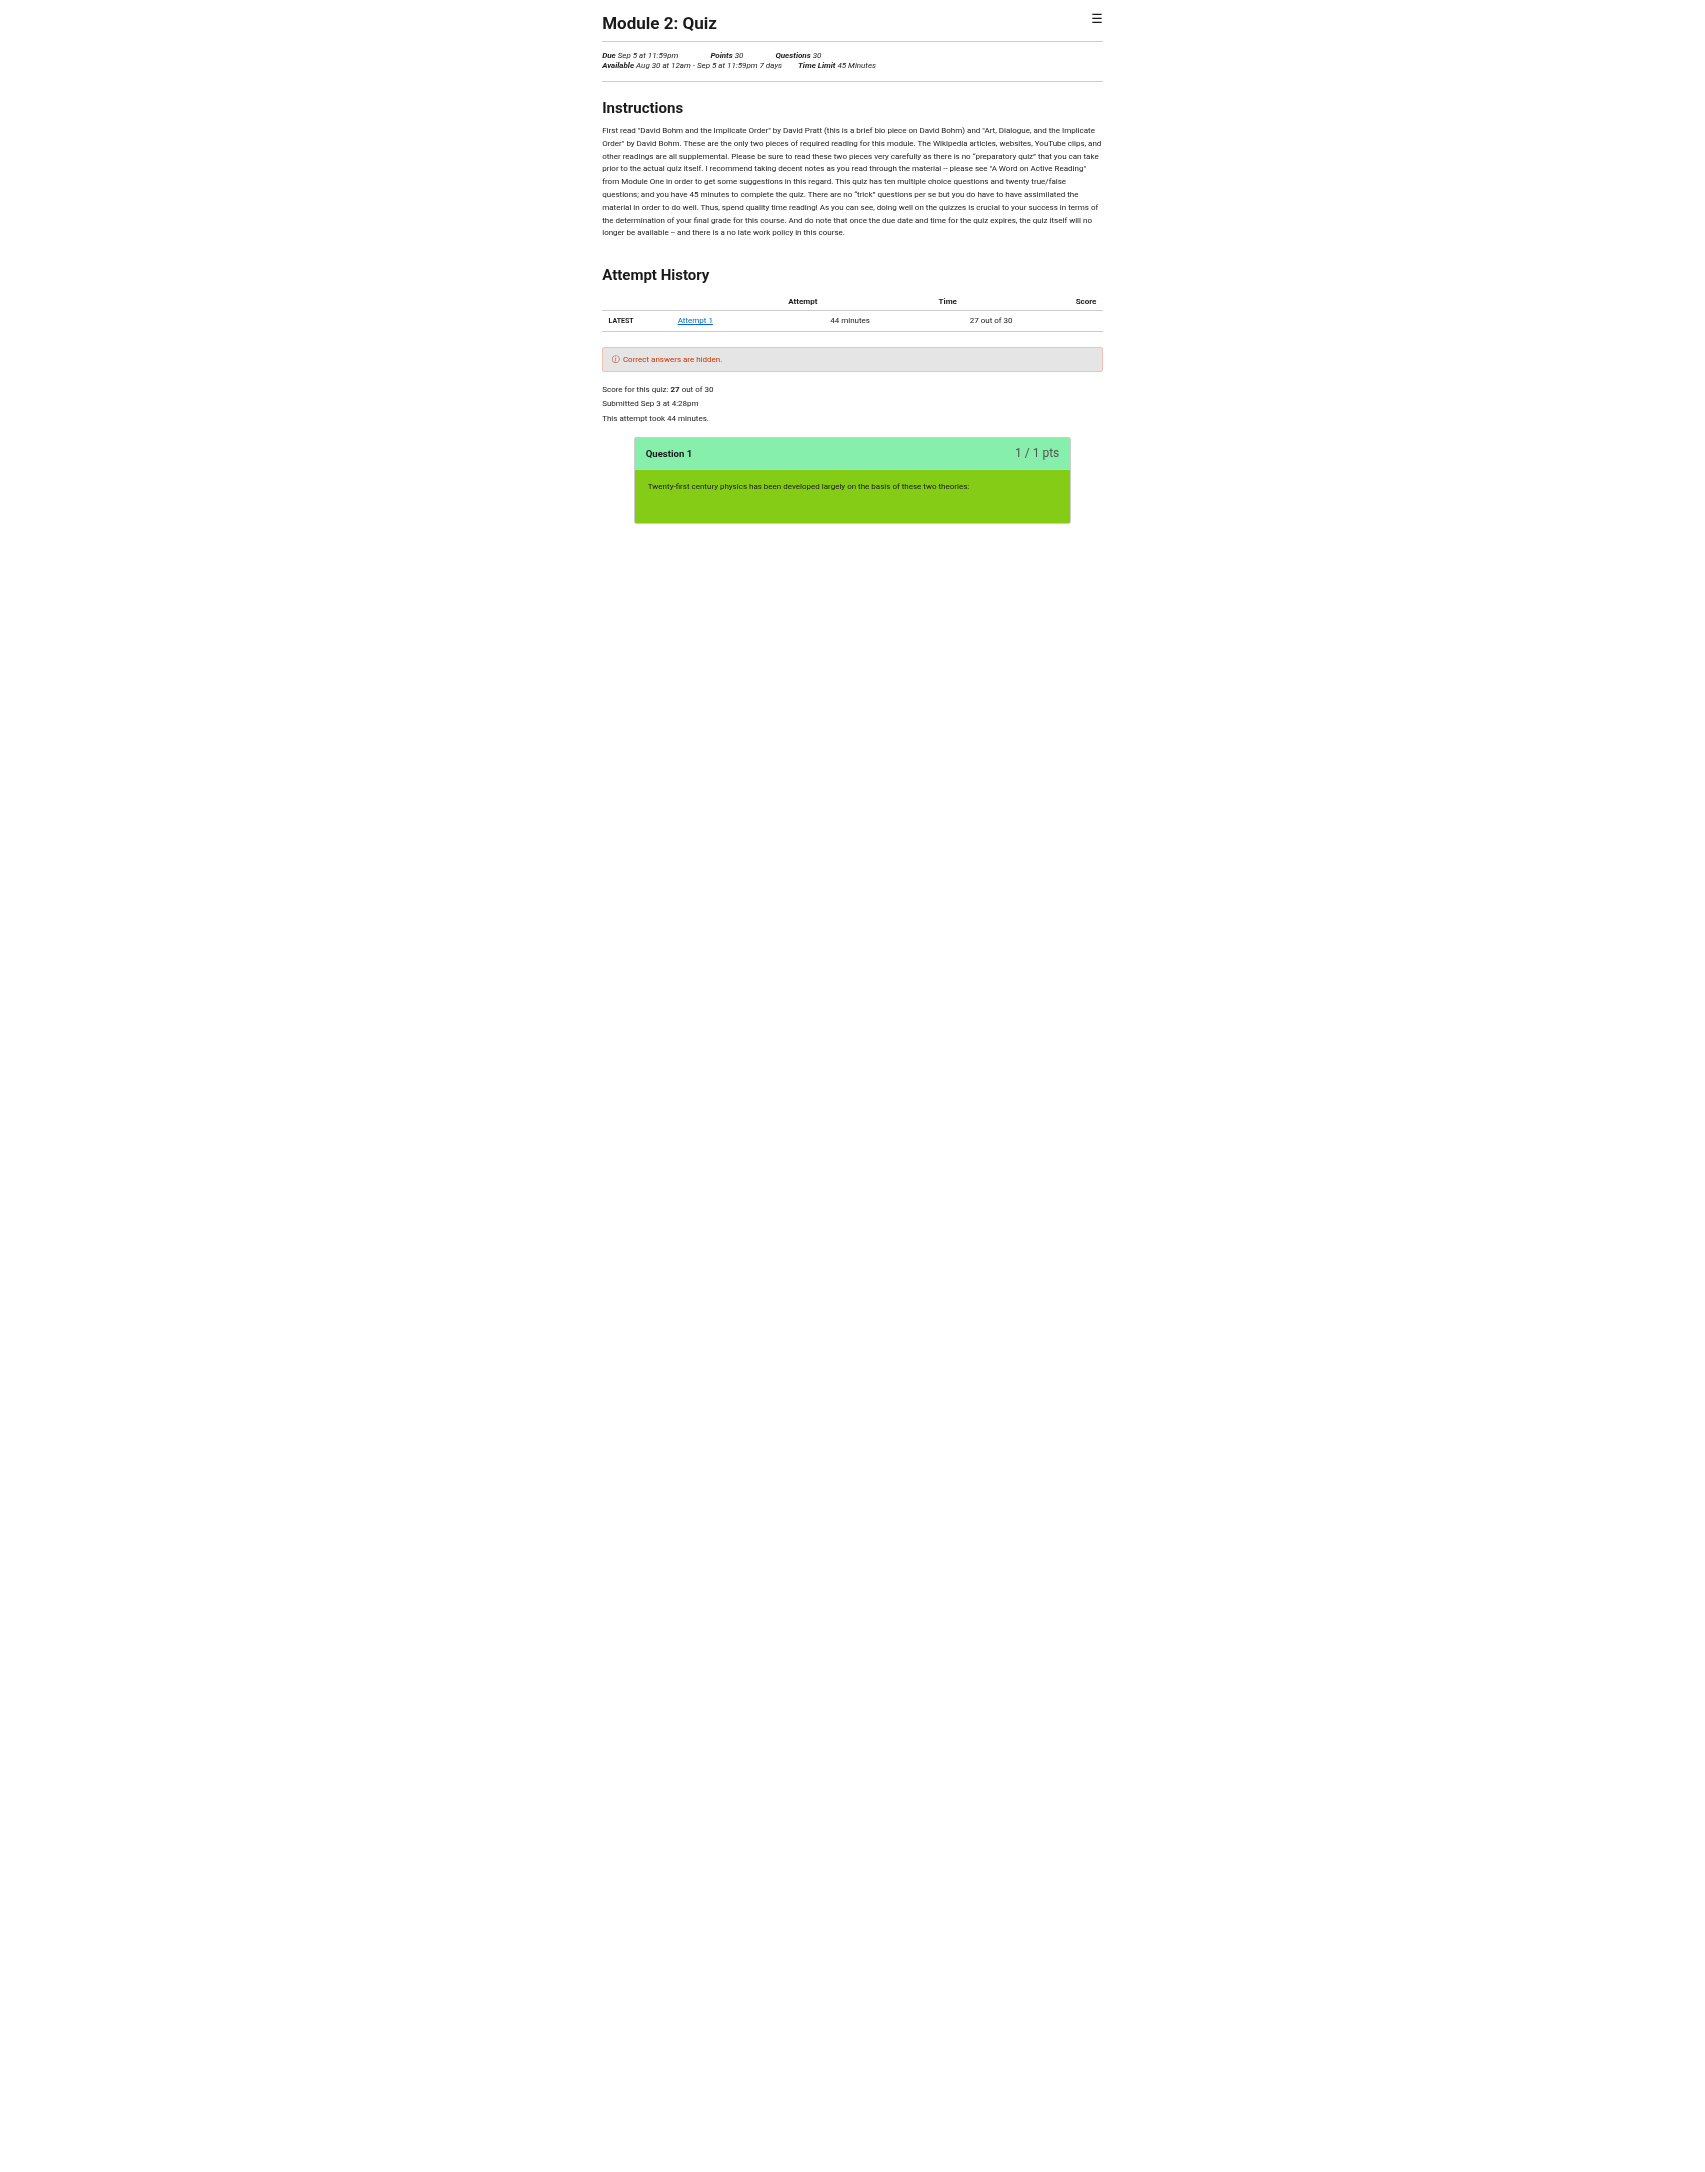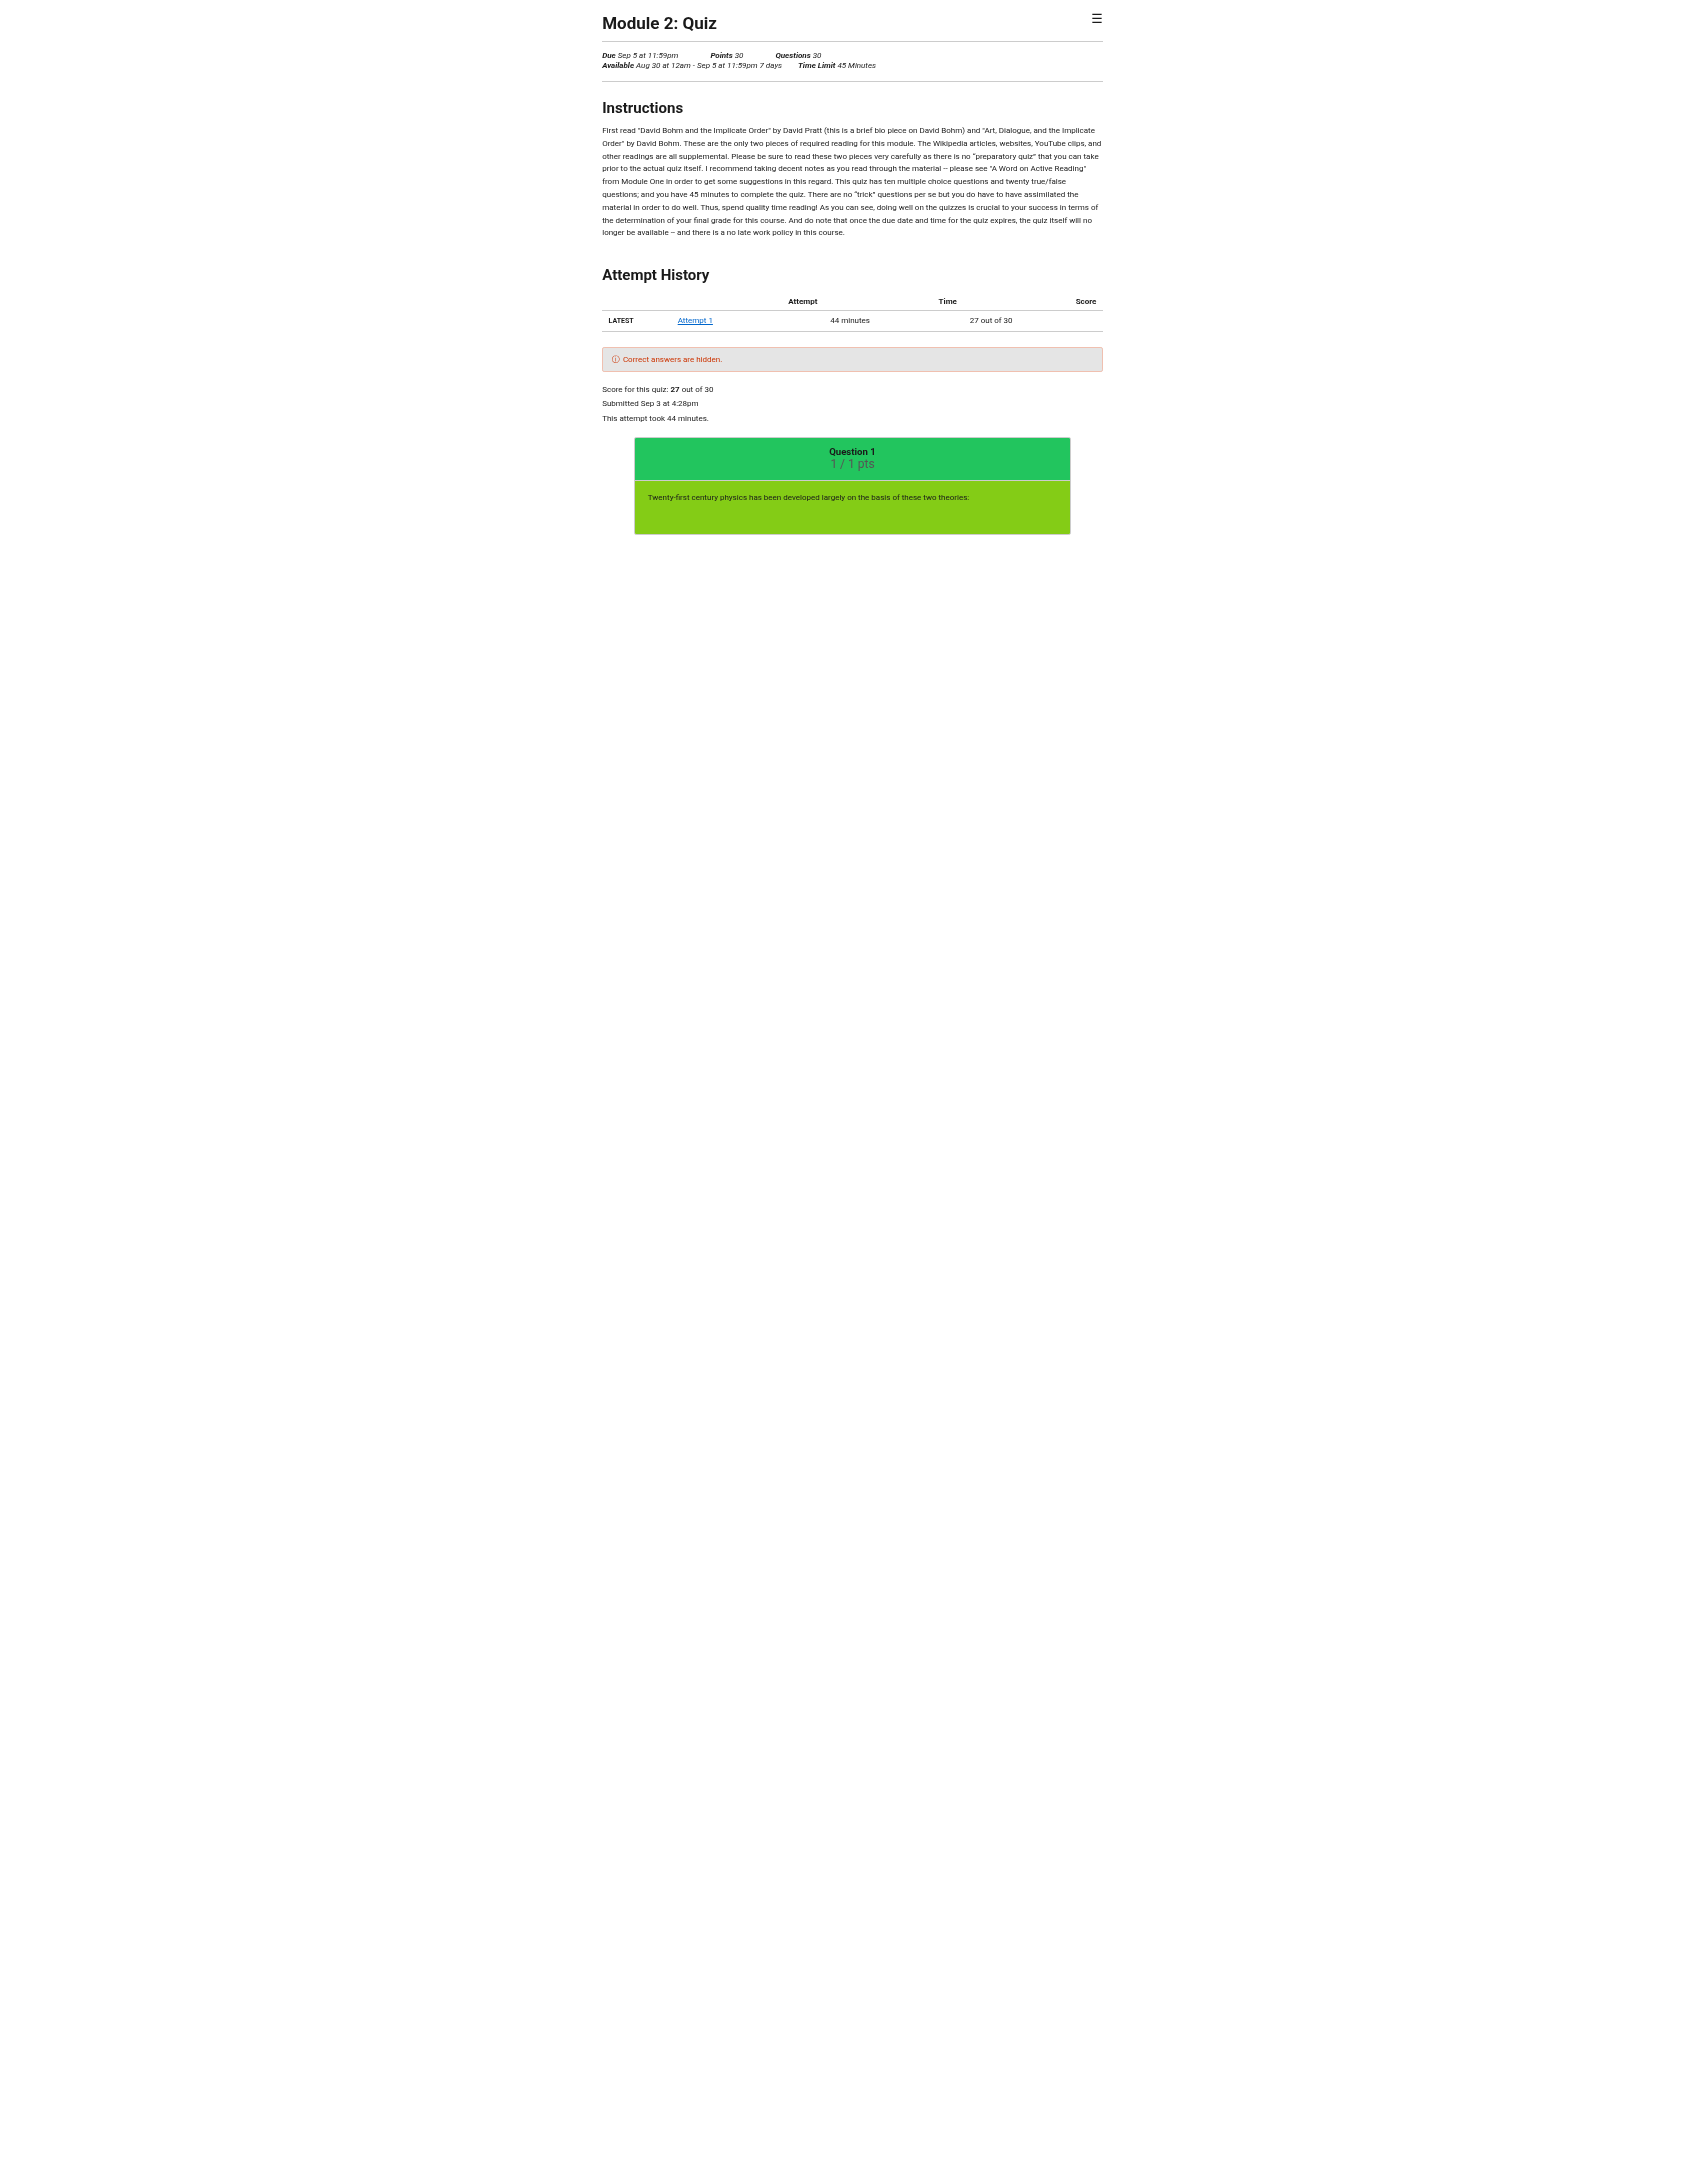--- a/index.html
+++ b/index.html
@@ -145,27 +145,26 @@
 
     .question-card {
       border: 0.5px solid #ccc;
       border-radius: 2.1px;
       margin: 0 auto;
       max-width: 437px;
       overflow: hidden;
     }
 
     .question-header {
-      background: #22c55e;
+      background: #86efac;
       padding: 8.5px 10.7px;
       display: flex;
       justify-content: space-between;
       align-items: center;
       border-bottom: 0.5px solid #ccc;
-      flex-direction: column;
     }
 
     .question-title {
       font-size: 9.6px;
       font-weight: 700;
     }
 
     .question-pts {
       font-size: 12px;
       color: #555;

